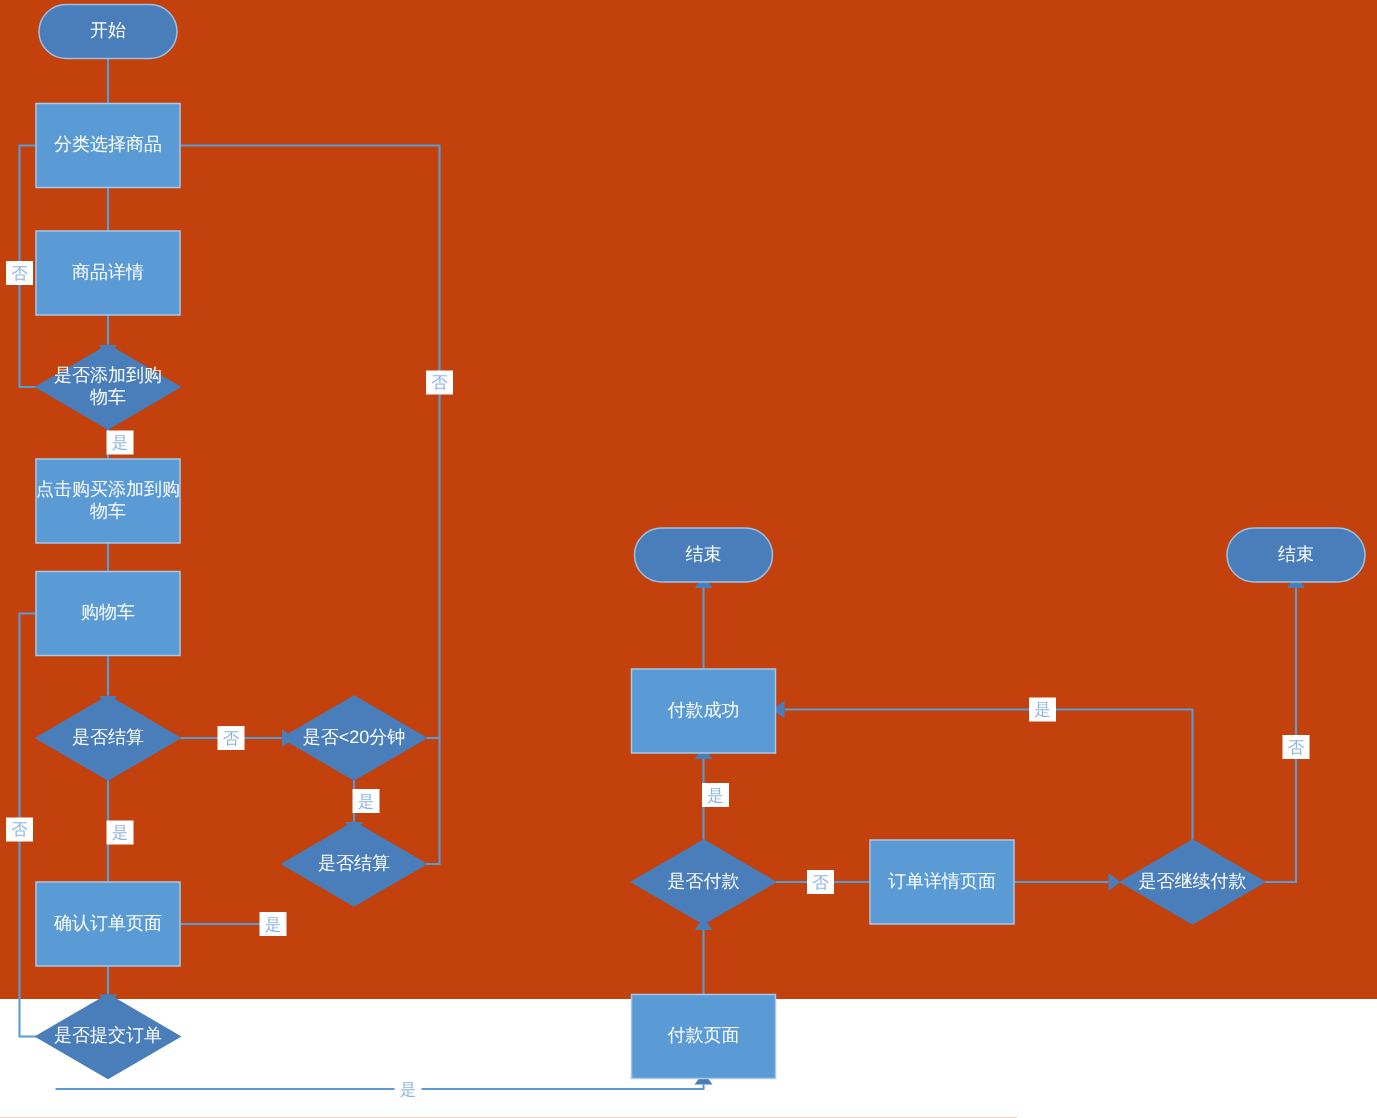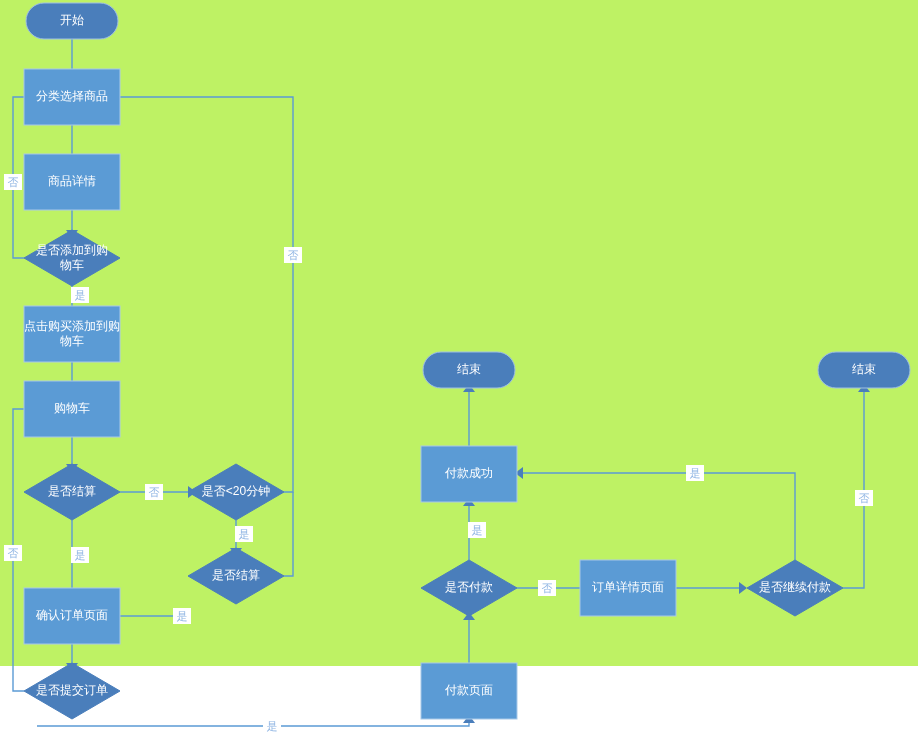--- a/index.html
+++ b/index.html
@@ -10,21 +10,21 @@
   body {
     width: 918px;
     height: 745px;
     font-family: "Liberation Sans", "DejaVu Sans", sans-serif;
     overflow: hidden;
   }
   #canvas {
     position: relative;
     width: 918px;
     height: 666px;
-    background: #bef264;
+    background: #c2410c;
   }
   svg#flow {
     position: absolute;
     top: 0;
     left: 0;
     width: 918px;
     height: 745px;
     display: block;
   }
   .node-label {

